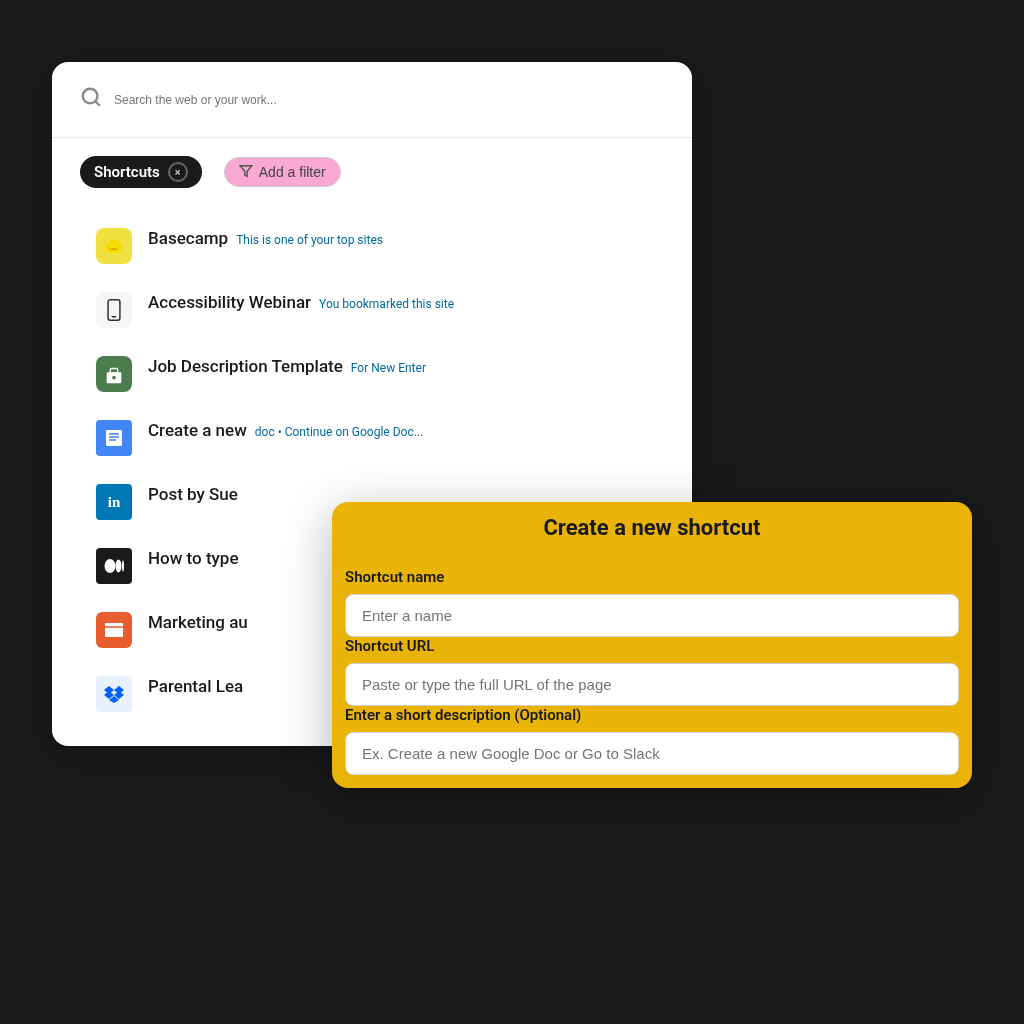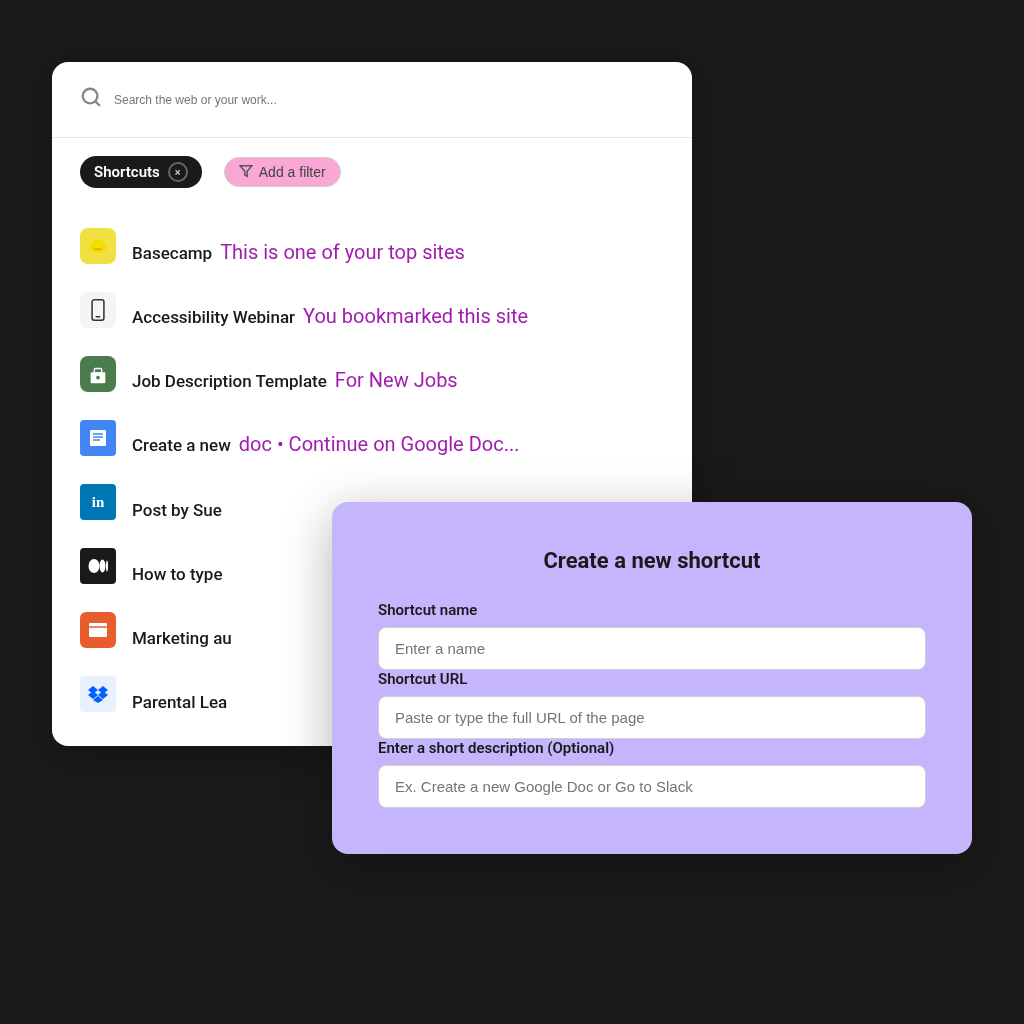--- a/index.html
+++ b/index.html
@@ -103,23 +103,23 @@
       background: #f9a8d4;
       cursor: pointer;
     }
 
     .results-list {
       padding: 8px 0 20px 0;
     }
 
     .result-item {
       display: flex;
-      align-items: flex-end;
+      align-items: flex-start;
       gap: 16px;
-      padding: 14px 28px;
+      padding: 14px 44px;
       cursor: pointer;
     }
 
     .result-icon {
       width: 36px;
       height: 36px;
       border-radius: 8px;
       flex-shrink: 0;
       display: flex;
       align-items: center;
@@ -138,22 +138,22 @@
     }
 
     .result-title {
       font-size: 17px;
       font-weight: 500;
       color: #1a1a1a;
       white-space: nowrap;
     }
 
     .result-subtitle {
-      font-size: 20px;
-      color: #a21caf;
+      font-size: 12px;
+      color: #0369a1;
       white-space: nowrap;
       overflow: hidden;
       text-overflow: ellipsis;
     }
 
     
     .icon-basecamp {
       background: #f0e040;
       color: #1a1a1a;
     }
@@ -200,24 +200,24 @@
       color: #0061ff;
       font-size: 16px;
     }
 
     
     .modal-panel {
       position: absolute;
       top: 440px;
       left: 280px;
       width: 640px;
-      background: #c4b5fd;
+      background: #eab308;
       border-radius: 16px;
       box-shadow: 0 12px 50px rgba(0,0,0,0.3);
-      padding: 46px;
+      padding: 13px;
       z-index: 2;
     }
 
     .modal-title {
       font-size: 22px;
       font-weight: 700;
       color: #1a1a1a;
       text-align: center;
       margin-bottom: 28px;
     }
@@ -308,21 +308,21 @@
         <div class="result-icon icon-job" style="background:#4a7c4e; border-radius:8px;">
           <svg width="20" height="22" viewBox="0 0 20 24" fill="white">
             <rect x="2" y="10" width="16" height="12" rx="1"></rect>
             <rect x="6" y="6" width="8" height="5" rx="1" fill="none" stroke="white" stroke-width="1.5"></rect>
             <circle cx="10" cy="16" r="2" fill="#4a7c4e"></circle>
             <line x1="10" y1="18" x2="10" y2="21" stroke="white" stroke-width="1.5"></line>
           </svg>
         </div>
         <div class="result-text">
           <span class="result-title">Job Description Template</span>
-          <span class="result-subtitle">For New Jobs</span>
+          <span class="result-subtitle">For New Enter</span>
         </div>
       </div>
 
       <div class="result-item">
         <div class="result-icon icon-gdoc" style="background:#4285f4; border-radius:4px;">
           <svg width="20" height="20" viewBox="0 0 20 20" fill="white">
             <rect x="2" y="2" width="16" height="16" rx="1"></rect>
             <line x1="5" y1="6" x2="15" y2="6" stroke="#4285f4" stroke-width="1.5"></line>
             <line x1="5" y1="9" x2="15" y2="9" stroke="#4285f4" stroke-width="1.5"></line>
             <line x1="5" y1="12" x2="12" y2="12" stroke="#4285f4" stroke-width="1.5"></line>

